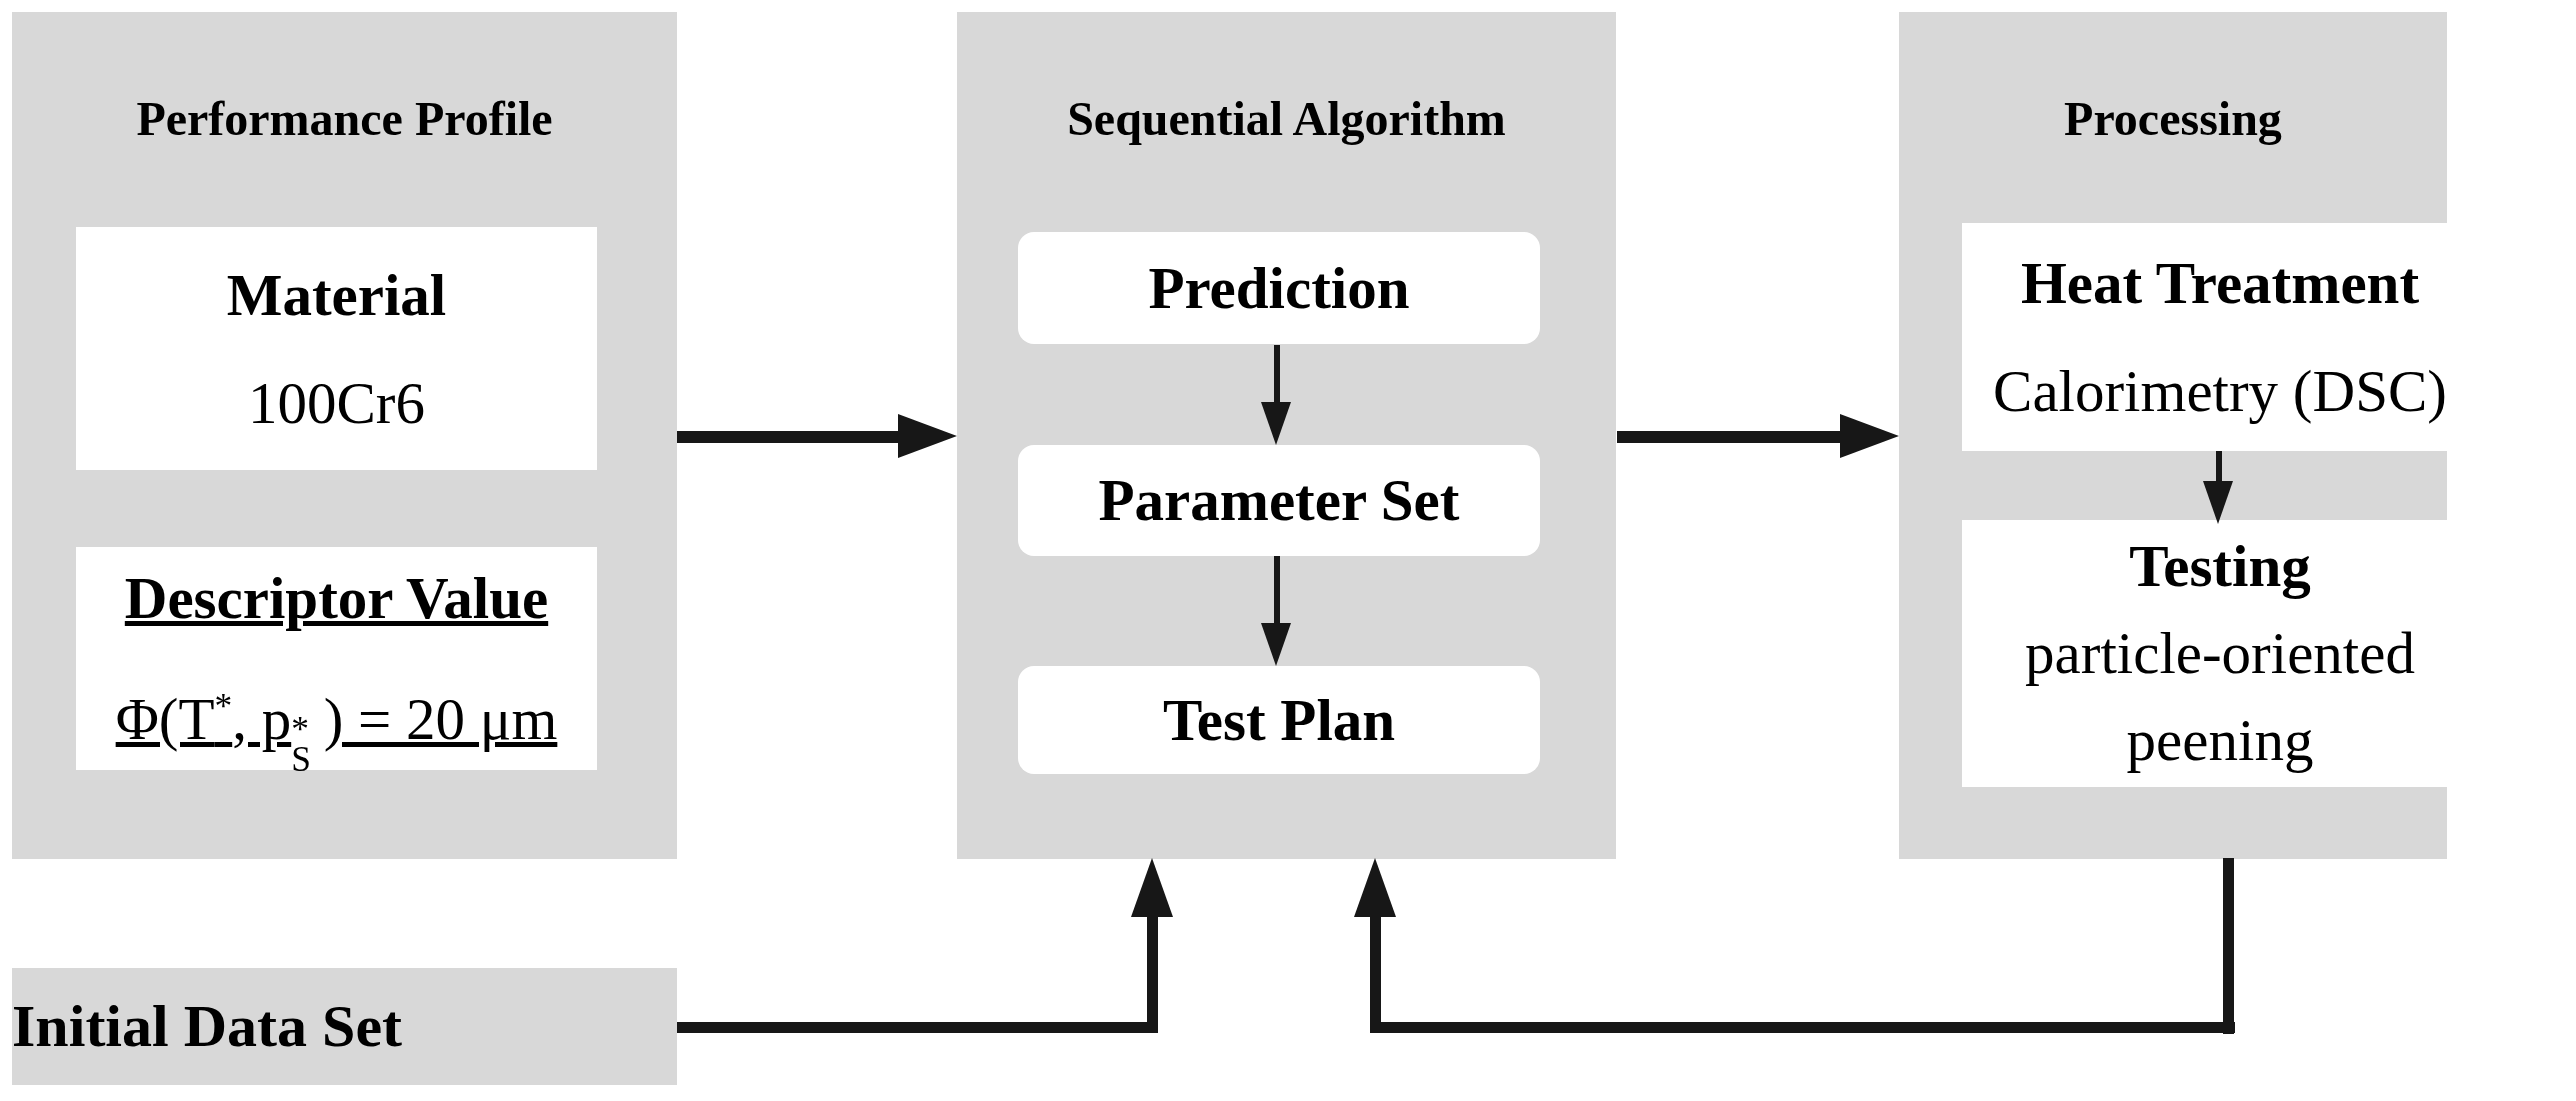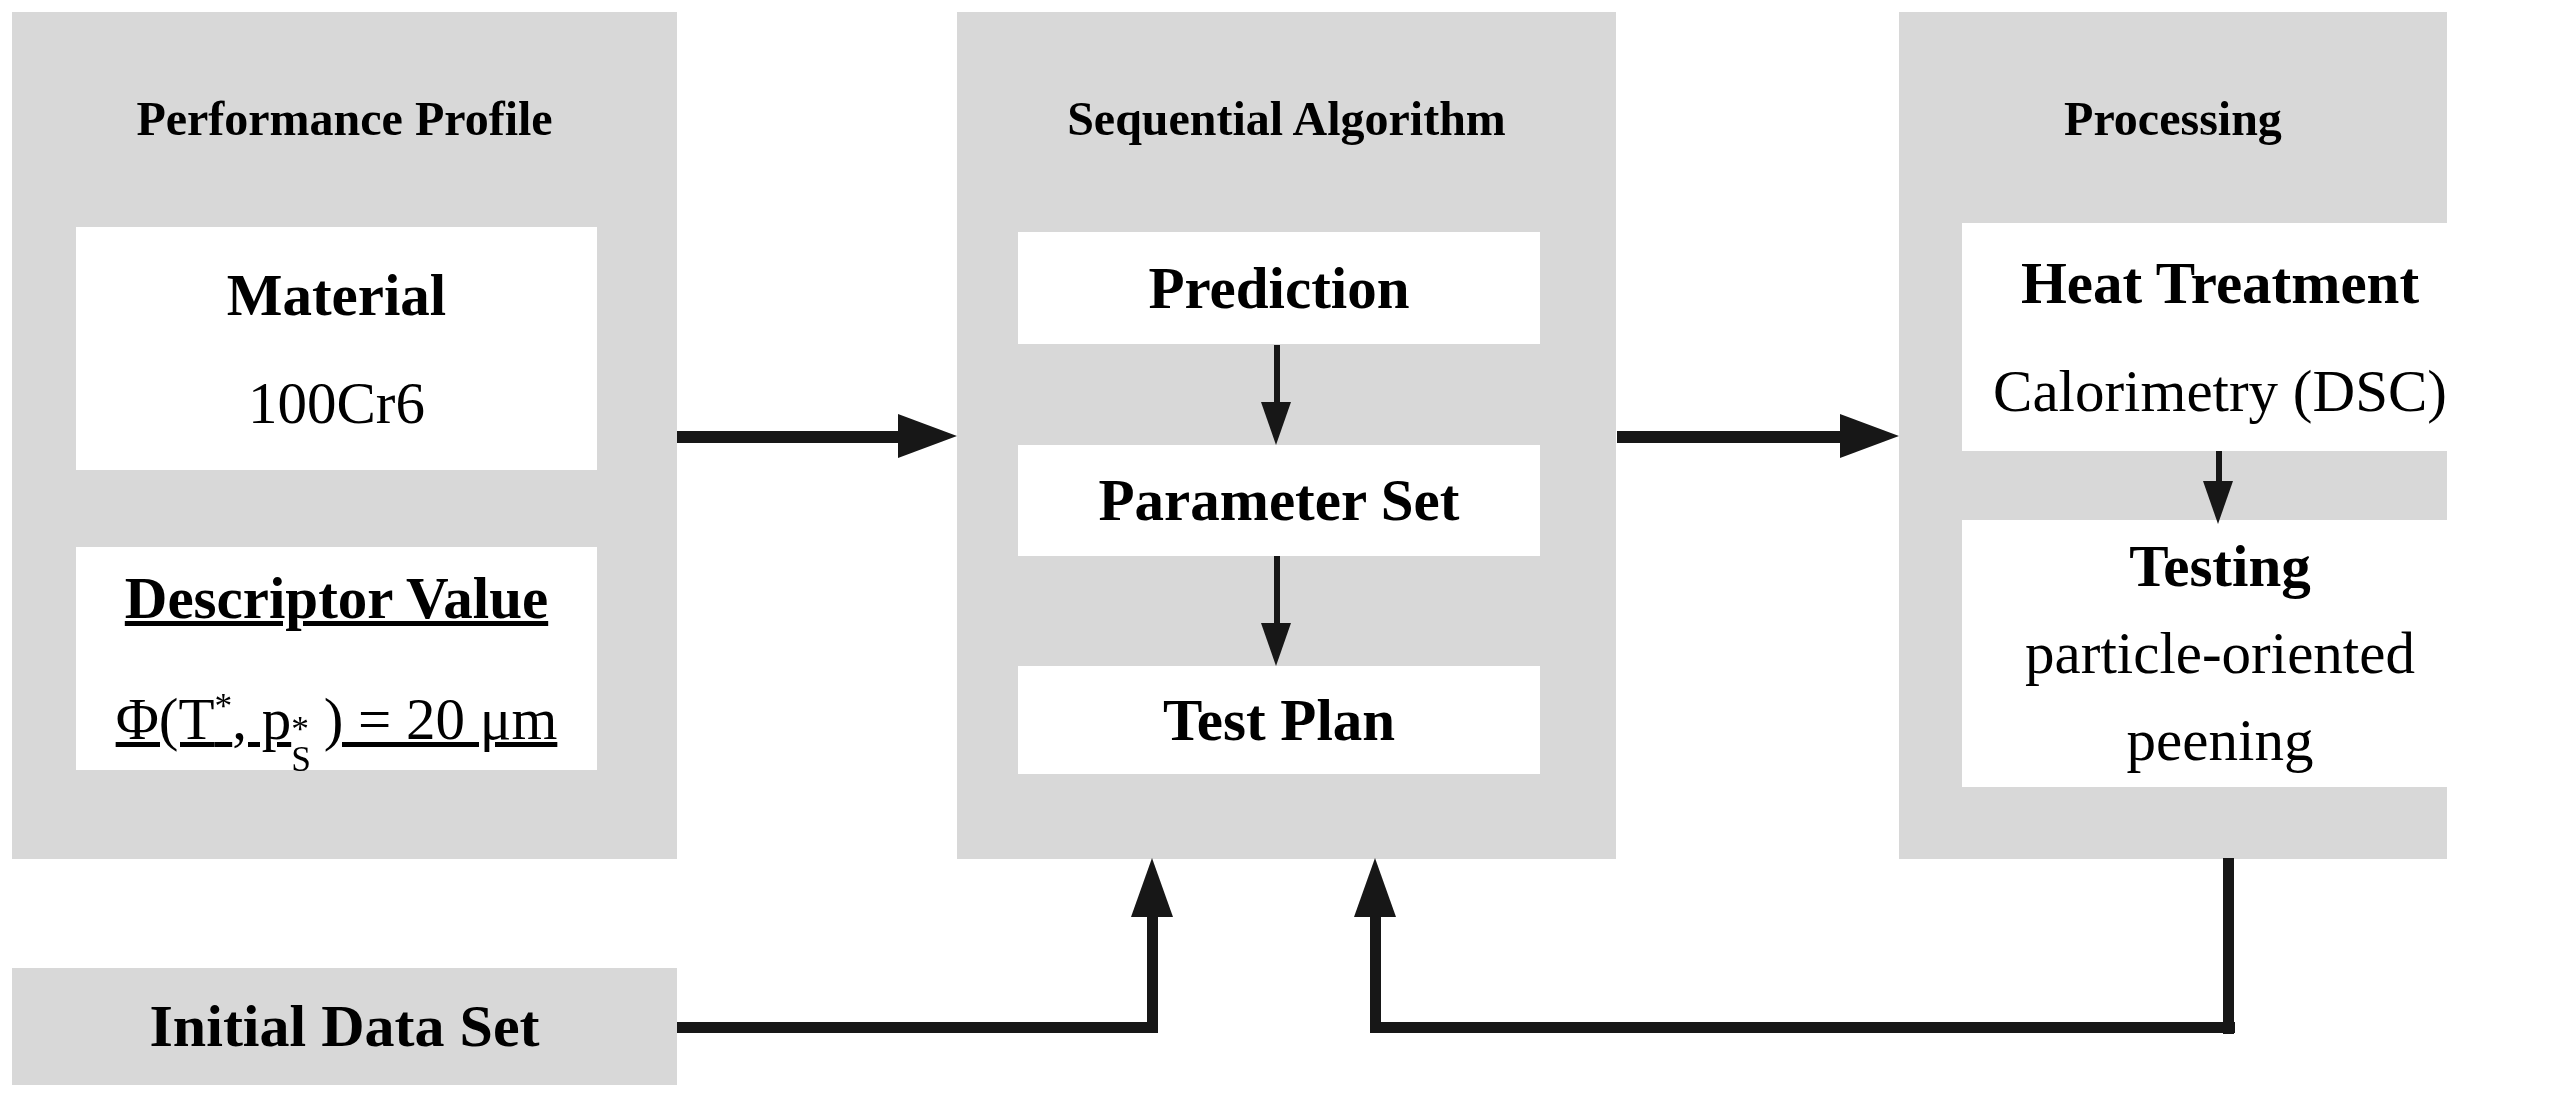--- a/index.html
+++ b/index.html
@@ -25,24 +25,24 @@
     font-size:48px;font-weight:bold;white-space:nowrap;
   }
   .wbox{
     position:absolute;background:var(--box-bg);
     display:flex;flex-direction:column;align-items:center;justify-content:center;
     text-align:center;font-size:59px;white-space:nowrap;
   }
   .wbox .bold{font-weight:bold;}
   .lh2 .line{line-height:108px;}
   .lh3 .line{line-height:87px;}
-  .single{font-weight:bold;}
+  .single{font-weight:bold;border-radius:16px;}
   #initial-box{
     position:absolute;background:var(--panel-bg);
-    display:flex;align-items:center;justify-content:center;
+    display:flex;align-items:center;justify-content:flex-start;
     font-size:60px;font-weight:bold;
   }
   
   .shaft{position:absolute;background:var(--line);}
   .tri{position:absolute;width:0;height:0;}
   .tri-right{border-top:22px solid transparent;border-bottom:22px solid transparent;border-left:59px solid var(--line);}
   .tri-down{border-left:15.5px solid transparent;border-right:15.5px solid transparent;border-top:43px solid var(--line);}
   .tri-up{border-left:21px solid transparent;border-right:21px solid transparent;border-bottom:59px solid var(--line);}
   
   sup{font-size:0.6em;}

